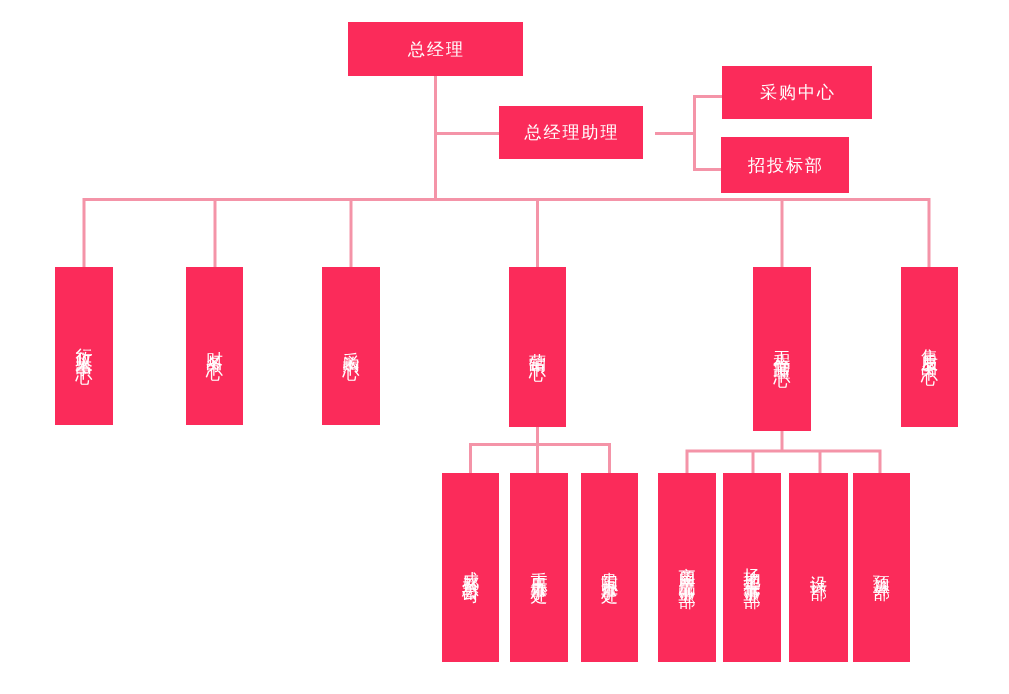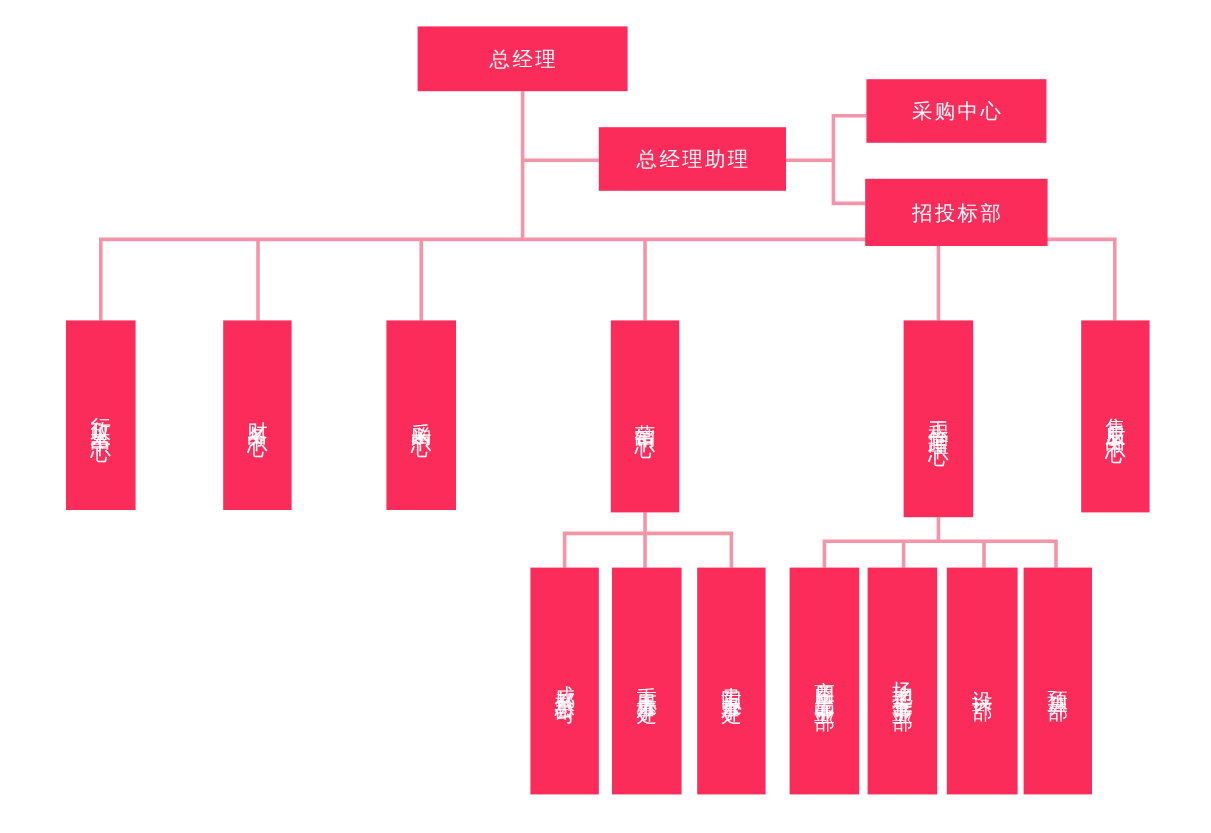--- a/index.html
+++ b/index.html
@@ -73,29 +73,29 @@
     <path d="M782 431 L782 451"></path>
     <path d="M687 473 L687 451 L880 451 L880 473"></path>
     <path d="M753 451 L753 473"></path>
     <path d="M820 451 L820 473"></path>
   </svg>
 
   <div class="node horiz" style="left:348px; top:22px; width:175px; height:54px">
     <span class="label">总经理</span>
   </div>
 
-  <div class="node horiz" style="left:499px; top:106px; width:156px; height:53px">
+  <div class="node horiz" style="left:499px; top:106px; width:144px; height:53px">
     <span class="label">总经理助理</span>
   </div>
 
   <div class="node horiz" style="left:722px; top:66px; width:150px; height:53px">
     <span class="label">采购中心</span>
   </div>
 
-  <div class="node horiz" style="left:721px; top:149px; width:152px; height:56px">
+  <div class="node horiz" style="left:721px; top:137px; width:128px; height:56px">
     <span class="label">招投标部</span>
   </div>
 
   <div class="node vert" style="left:55px; top:267px; width:58px; height:158px">
     <span class="label">行政人事中心</span>
   </div>
 
   <div class="node vert" style="left:186px; top:267px; width:57px; height:158px">
     <span class="label">财务中心</span>
   </div>

